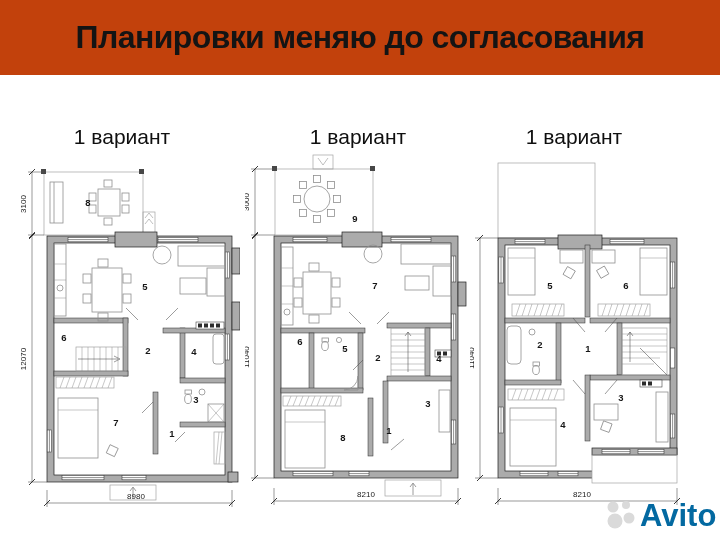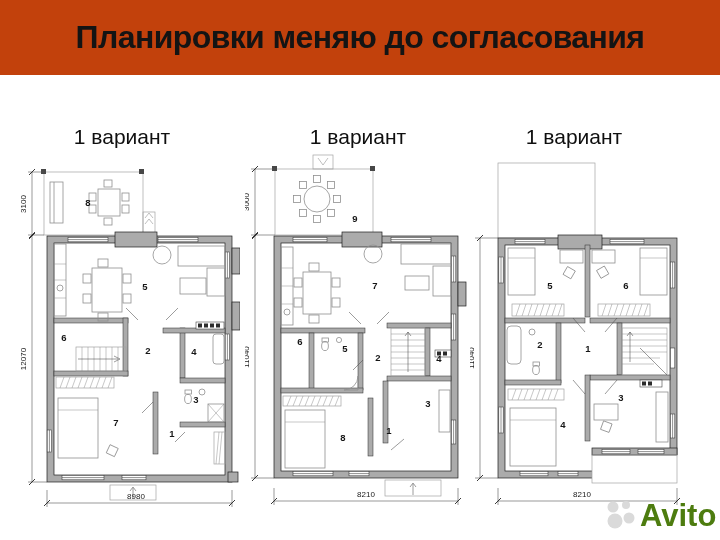--- a/index.html
+++ b/index.html
@@ -30,21 +30,21 @@
   .winl{stroke:#333;stroke-width:0.55}
   .dml {stroke:#555;stroke-width:0.6}
   .tick{stroke:#222;stroke-width:0.9}
   .dmt {font-size:8px;fill:#1a1a1a}
   .rn  {font-size:9.5px;font-weight:bold;fill:#161616}
   .door{stroke:#4a4a4a;stroke-width:0.55;fill:none}
   .hat {stroke:#8f8f8f;stroke-width:0.5;fill:none}
   .dk  {fill:#2b2b2b}
 
   .watermark{position:absolute;left:604px;top:499px;display:flex;align-items:center;
-             gap:2px;color:#4d7c0f;font-size:31px;font-weight:bold;line-height:1}
+             gap:2px;color:#0369a1;font-size:31px;font-weight:bold;line-height:1}
   .watermark .logo circle{fill:#dadada}
 </style>
 </head>
 <body>
 
 <div class="banner">
   <div class="title">Планировки меняю до согласования</div>
 </div>
 
 <div class="variant v1">1 вариант</div>

